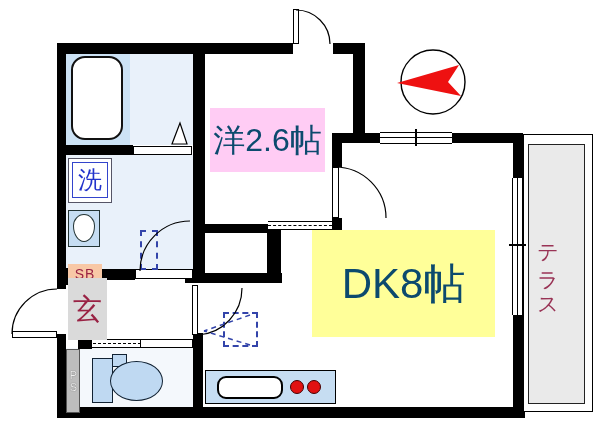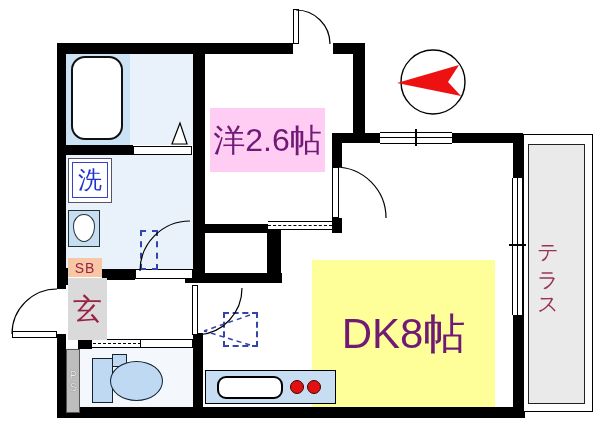--- a/index.html
+++ b/index.html
@@ -1,20 +1,20 @@
 <!DOCTYPE html>
 <html><head>
 <meta charset="utf-8">
 <style>
   html,body{margin:0;padding:0;background:#fff;font-family:"Liberation Sans",sans-serif;}
   #plan{position:relative;width:600px;height:425px;background:#ffffff;overflow:hidden;}
   .abs{position:absolute;box-sizing:border-box;}
   .wall{position:absolute;background:#000;box-sizing:border-box;}
   .lbl{display:flex;align-items:center;justify-content:center;line-height:1;}
-  .red{color:#701a75;}
+  .red{color:#0c4a6e;}
   .maroon{color:#992244;}
   svg.overlay{position:absolute;left:0;top:0;pointer-events:none;}
 </style>
 </head>
 <body>
 
 <div id="plan">
 
   <div class="abs" style="left:66px;top:50px;width:127px;height:95px;background:#e9f1fa;"></div>
   <div class="abs" style="left:66px;top:50px;width:64px;height:95px;background:#cce2f5;"></div>
@@ -62,22 +62,22 @@
   <div class="abs" style="left:192px;top:285px;width:6px;height:50px;background:#fff;border:1px solid #000;"></div>
   <div class="abs" style="left:12px;top:331px;width:45px;height:7px;background:#fff;border:1px solid #000;"></div>
 
   <div class="abs" style="left:268px;top:221px;width:64px;height:9px;background:#fff;border-top:1px solid #000;border-bottom:1px solid #000;"></div>
   <div class="abs" style="left:268px;top:225px;width:64px;height:0;border-top:1px dashed #000;"></div>
   <div class="abs" style="left:92px;top:339px;width:101px;height:9px;background:#fff;border-top:1px solid #000;border-bottom:1px solid #000;"></div>
   <div class="abs" style="left:93px;top:343px;width:48px;height:0;border-top:1px dashed #000;"></div>
   <div class="abs" style="left:140px;top:339px;width:53px;height:9px;background:#fff;border:1px solid #000;"></div>
 
   <div class="abs lbl red" style="left:210px;top:108px;width:115px;height:64px;background:#ffccf4;font-size:32px;">洋2.6帖</div>
-  <div class="abs lbl red" style="left:312px;top:230px;width:183px;height:147px;background:#ffff99;font-size:42px;margin-top:30px;">DK8帖</div>
-  <div class="abs lbl maroon" style="left:68px;top:258px;width:34px;height:19px;background:#f8c8a6;font-size:14px;letter-spacing:1px;">SB</div>
+  <div class="abs lbl red" style="left:312px;top:230px;width:183px;height:107px;background:#ffff99;font-size:42px;">DK8帖</div>
+  <div class="abs lbl maroon" style="left:68px;top:264px;width:34px;height:19px;background:#f8c8a6;font-size:14px;letter-spacing:1px;">SB</div>
   <div class="abs lbl maroon" style="left:68px;top:278px;width:39px;height:62px;background:#dadada;font-size:29px;">玄</div>
   <div class="abs lbl" style="left:66px;top:349px;width:14px;height:64px;background:#bdbdbd;border:1px solid #555;writing-mode:vertical-rl;text-orientation:upright;font-size:11px;color:#efefef;text-shadow:0 0 1px #444;">PS</div>
 
   <div class="abs" style="left:68px;top:158px;width:44px;height:45px;background:#fff;border:1px solid #556;">
     <div class="abs lbl" style="left:3px;top:3px;width:36px;height:36px;border:1px solid #3344cc;font-size:24px;color:#2233cc;">洗</div>
   </div>
   <div class="abs" style="left:68px;top:210px;width:32px;height:37px;background:#c6ddf2;border:1px solid #233;">
     <div class="abs" style="left:4px;top:3px;width:22px;height:28px;background:#fff;border:1px solid #233;border-radius:50% 50% 50% 50% / 42% 42% 58% 58%;"></div>
   </div>
 

